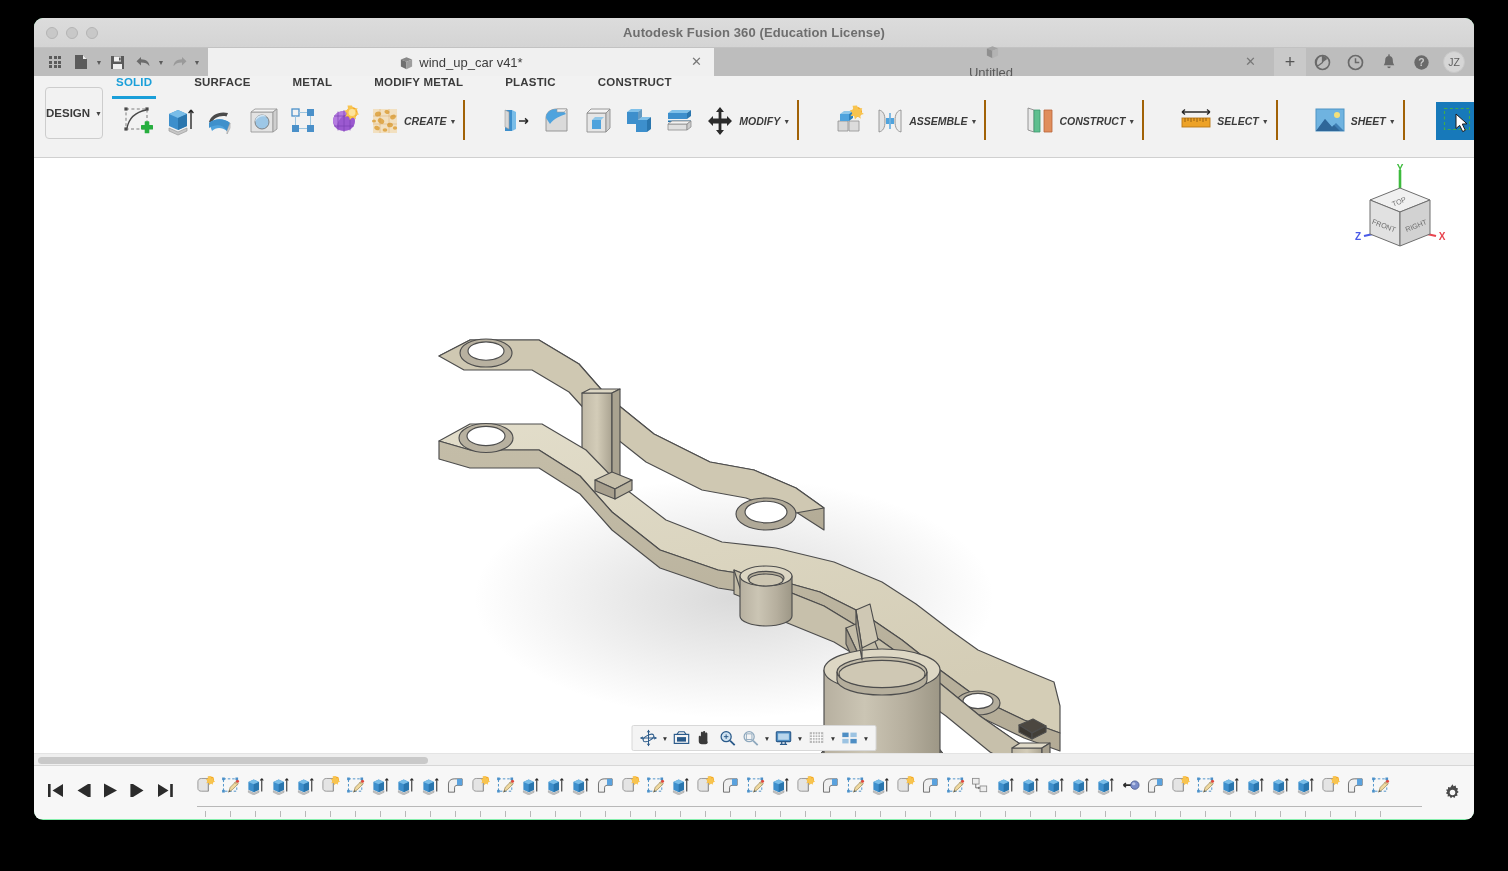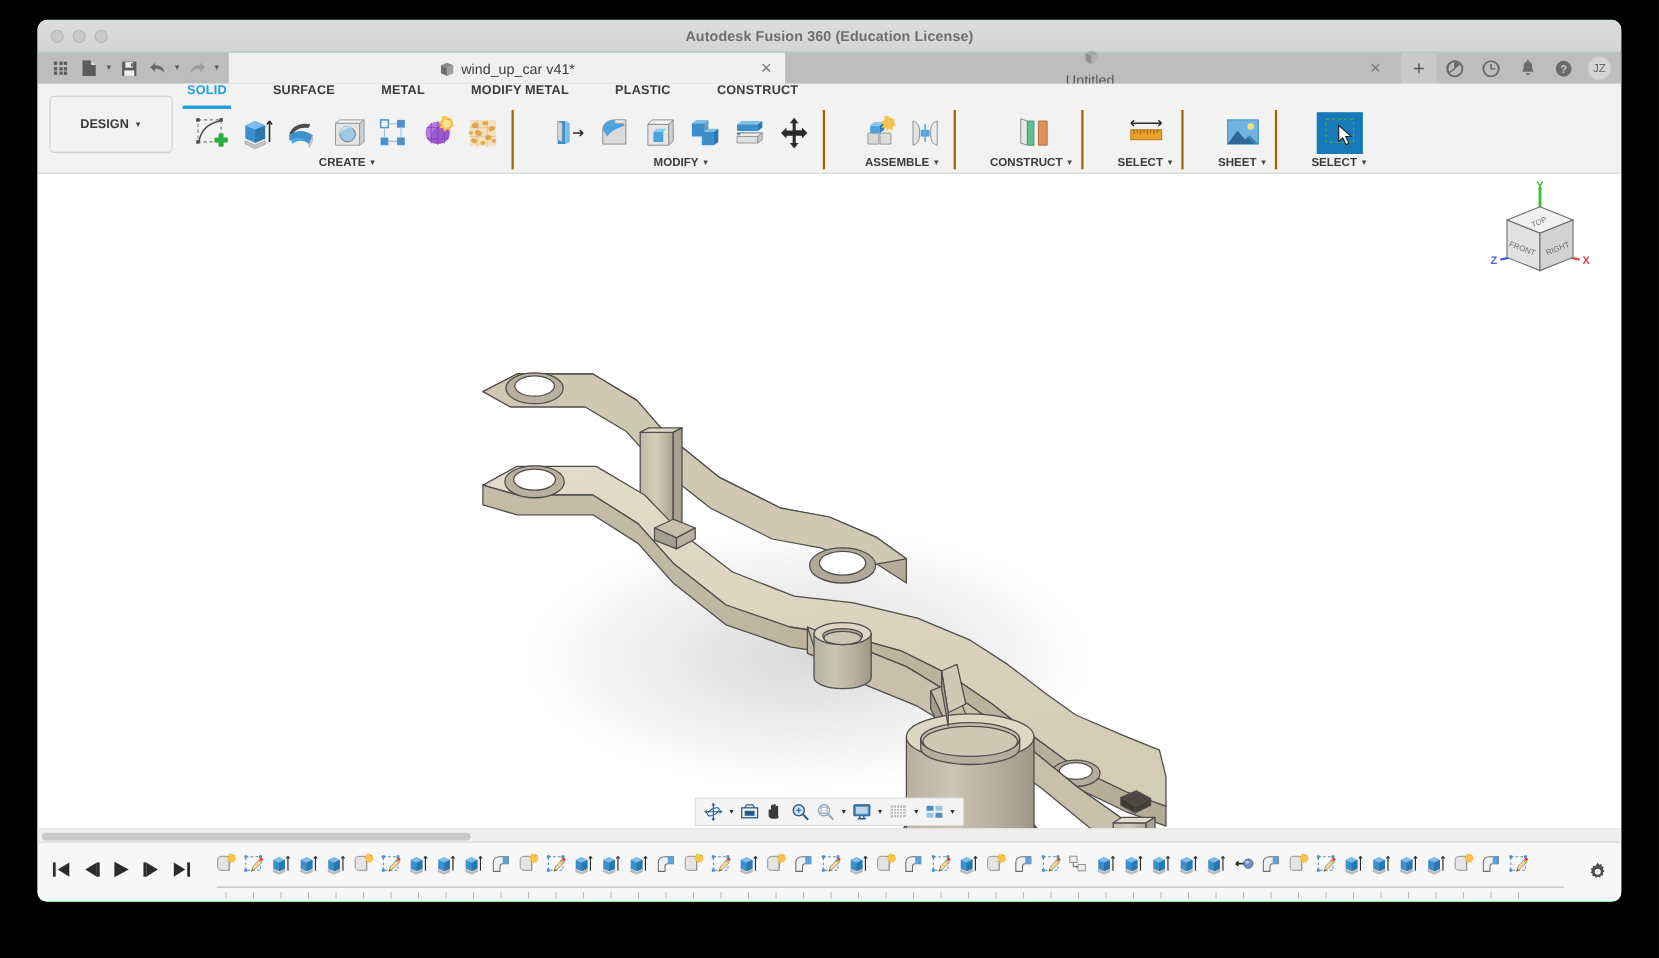--- a/index.html
+++ b/index.html
@@ -107,21 +107,21 @@
     margin-right: 42px;
     letter-spacing:0.2px;
     position:relative;
   }
   .ribtab.sel { color:#1a9fd9; }
   .ribtab.sel::after {
     content:""; position:absolute; left:-4px; right:-4px; bottom:-1px;
     height:3px; background:#1a9fd9;
   }
   .ribgroups { flex:1; display:flex; align-items:flex-start; padding-top:2px; }
-  .rgroup { display:flex; flex-direction:column; align-items:center; position:relative; padding: 0 7px; }
+  .rgroup { display:flex; flex-direction:row; align-items:center; position:relative; padding: 0 7px; font-style: italic; }
   .rgroup + .rgroup { border-left:2px solid #a16207;padding-left:31px; }
   .rg-icons { display:flex; align-items:flex-start; gap:3px; height:40px; padding-top:2px; }
   .rg-label { font-size:10.5px; font-weight:bold; color:#3b3b3b; margin-top:2px; display:flex; gap:3px; align-items:center; white-space:nowrap; }
   .tool { width:38px; height:38px; display:flex; align-items:center; justify-content:center; }
   .tool.big { width:42px; }
   .tool.selected { background:#1779ba; }
 
   
   .canvas {
     position:relative;

